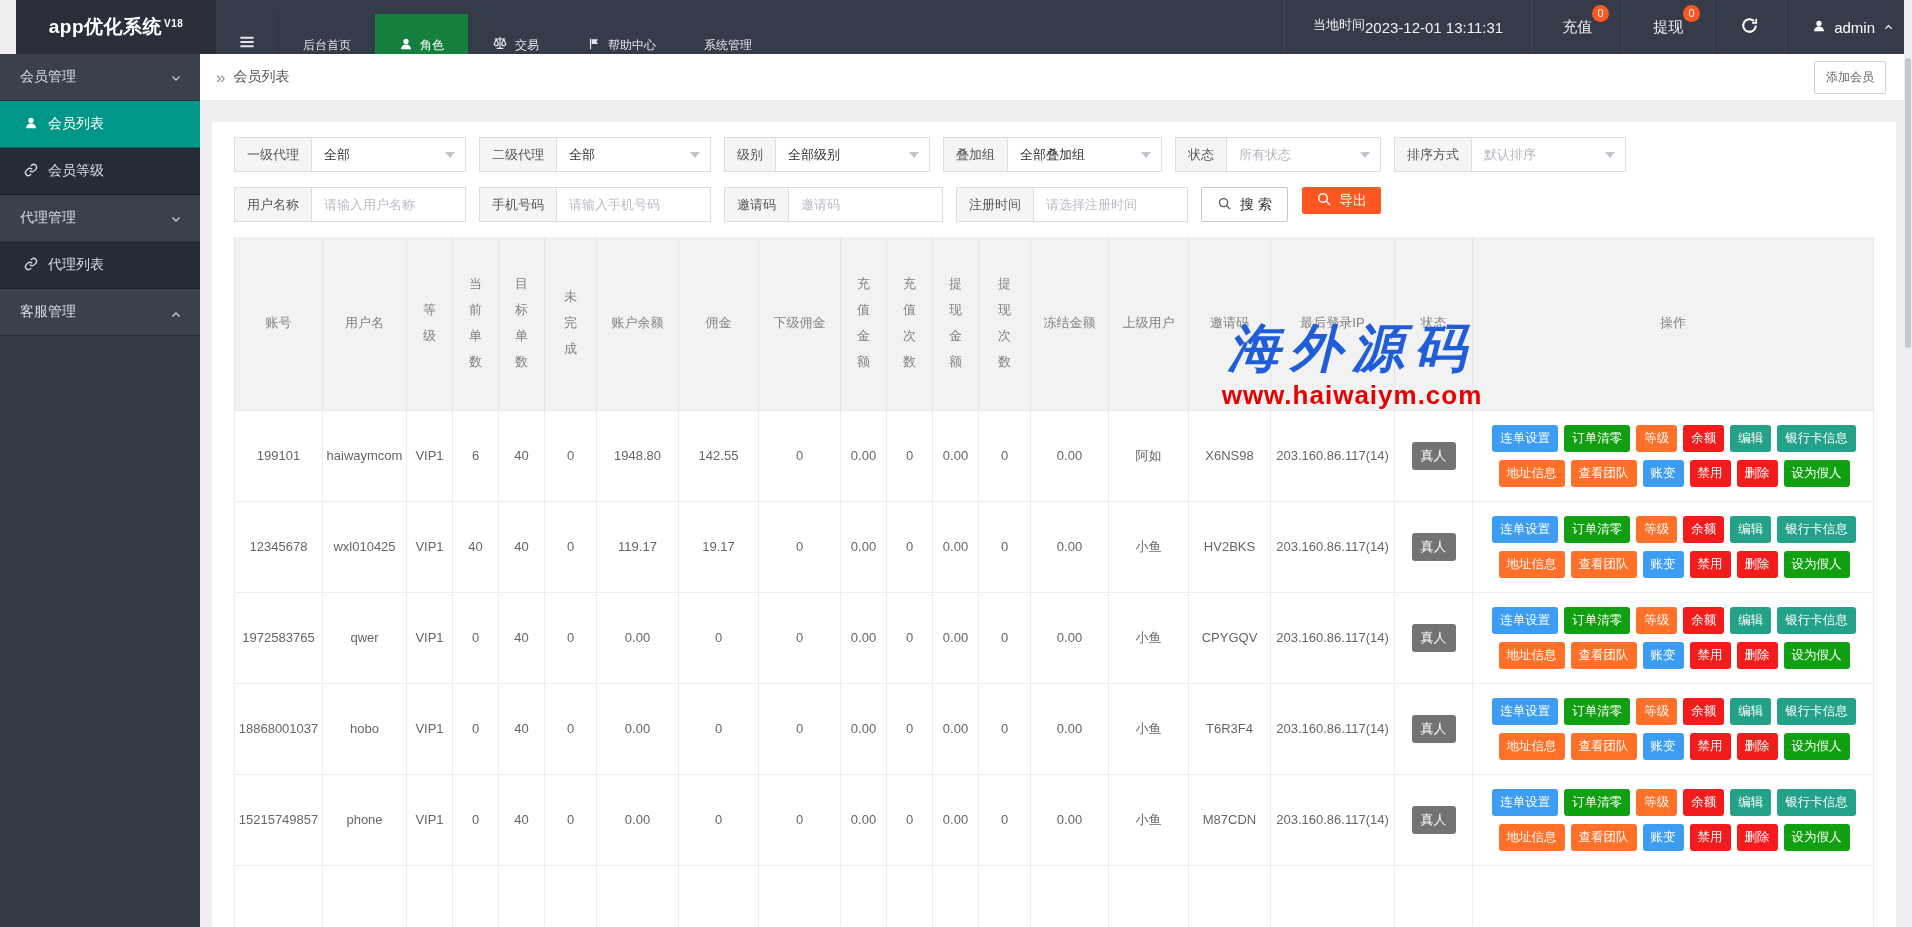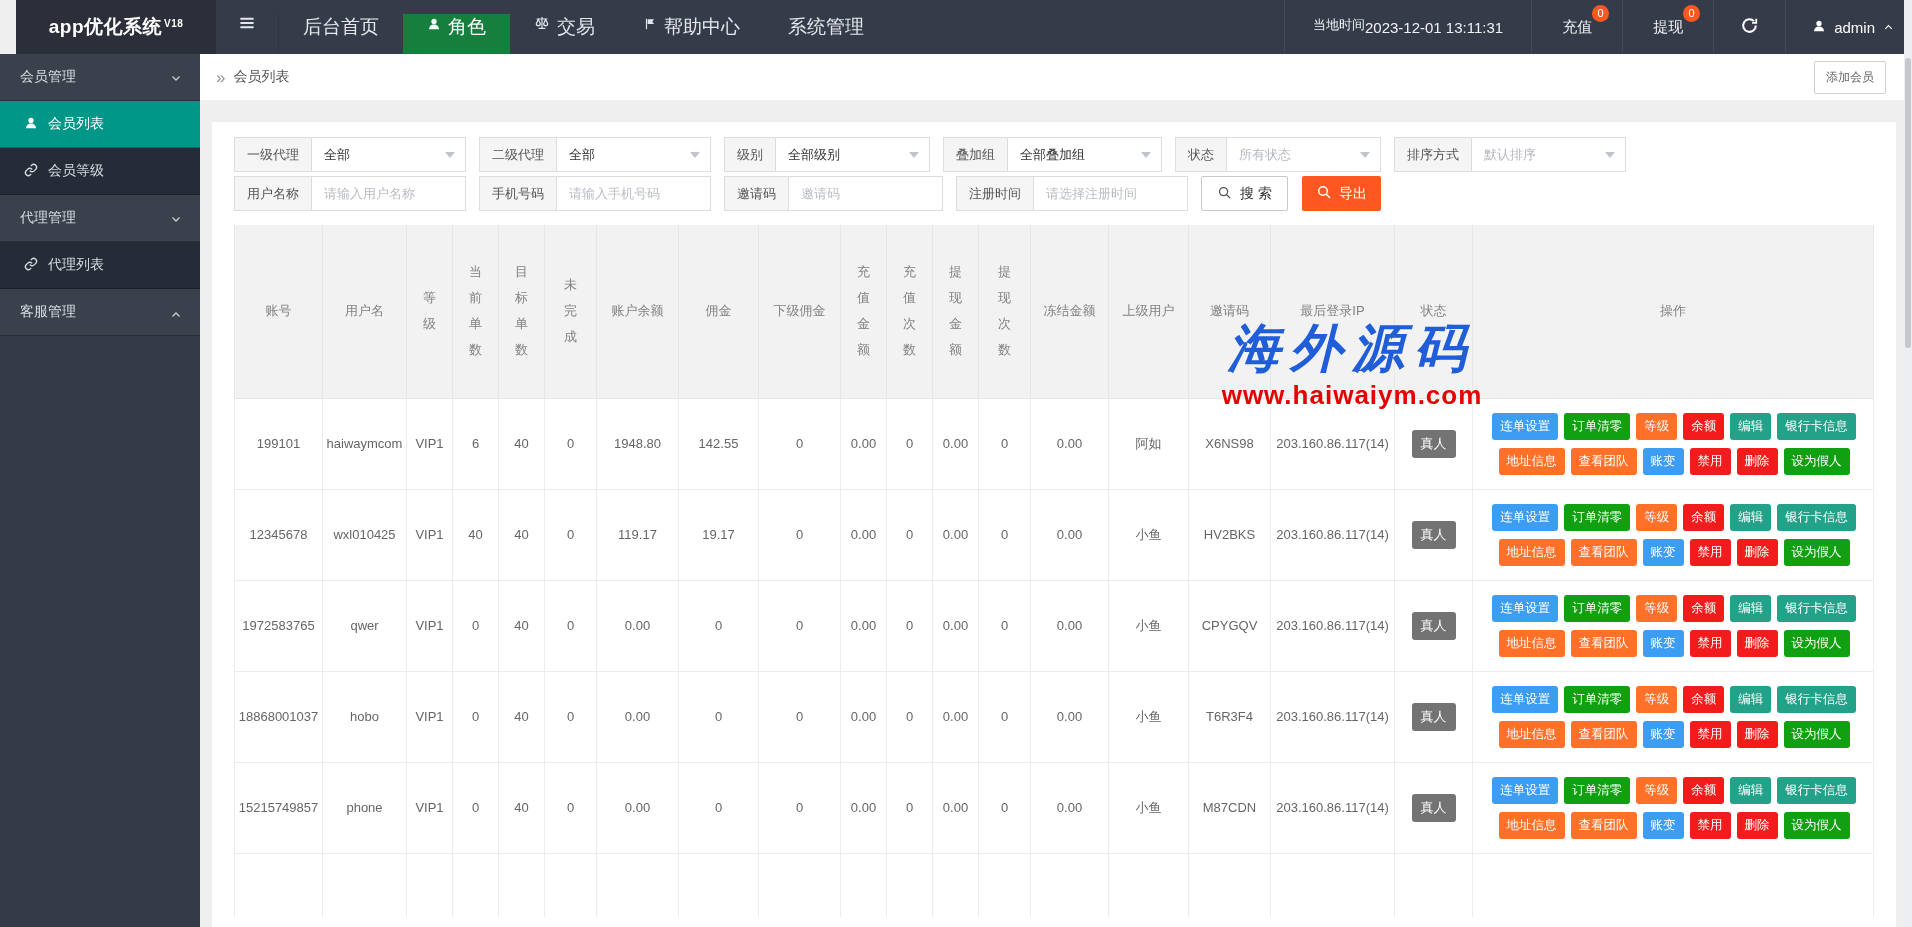--- a/index.html
+++ b/index.html
@@ -3,21 +3,21 @@
 <meta charset="utf-8">
 <style>
   * { box-sizing: border-box; margin: 0; padding: 0; }
   html,body { width:1912px; height:927px; overflow:hidden; }
   body { font-family:"Liberation Sans", sans-serif; background:#efefef; color:#555; }
 
   
   .navbar { position:fixed; top:0; left:16px; width:1904px; height:54px; background:#353b49; display:flex; align-items:stretch; z-index:20; }
   .logo { width:200px; background:#2a2f3a; display:flex; align-items:center; justify-content:center; color:#fff; font-size:19px; font-weight:bold; letter-spacing:.5px; }
   .logo sup { font-size:10px; font-weight:bold; margin-left:2px; transform:translateY(-4px); }
-  .nav-item { display:flex; align-items:flex-start; gap:7px; padding:0 24px; color:#e3e6eb; font-size:19px; cursor:pointer;margin-top:14px; }
+  .nav-item { display:flex; align-items:flex-end; gap:7px; padding:0 24px; color:#e3e6eb; font-size:12px; cursor:pointer;margin-top:14px; }
   .nav-item.hamburger { padding:0 22px; border-right:1px solid #2e3440; }
   .nav-item.active { background:#15803d; color:#fff; }
   .nav-right { margin-left:auto; display:flex; align-items:stretch; }
   .time-block { display:flex; flex-direction:row; justify-content:center; align-items:center; padding:0 28px; border-left:1px solid #414856; color:#f0f2f5; }
   .time-block .tlabel { font-size:13px; margin-bottom:4px; }
   .time-block .tvalue { font-size:15px; }
   .nav-badged { position:relative; display:flex; align-items:center; padding:0 30px; border-left:1px solid #414856; color:#f0f2f5; font-size:15px; cursor:pointer; }
   .nav-badge { position:absolute; top:5px; right:13px; min-width:17px; height:17px; background:#ff5722; border-radius:9px; color:#fff; font-size:11px; line-height:17px; text-align:center; padding:0 3px; }
   .nav-refresh { display:flex; align-items:center; padding:0 26px; border-left:1px solid #414856; color:#fff; cursor:pointer; }
   .nav-admin { display:flex; align-items:center; gap:8px; padding:0 26px; border-left:1px solid #414856; color:#fff; font-size:15px; cursor:pointer; }
@@ -34,30 +34,30 @@
   
   .main { position:absolute; left:200px; top:54px; width:1704px; height:873px; }
   .breadcrumb-bar { height:46px; background:#fff; display:flex; align-items:center; justify-content:space-between; padding:0 18px 0 16px; }
   .breadcrumb { display:flex; align-items:center; gap:8px; font-size:14px; color:#555; }
   .bc-arrows { color:#8c9398; font-size:17px; line-height:1; }
   .add-btn { background:#fff; border:1px solid #cfcfcf; color:#666; font-size:12px; padding:7px 11px; border-radius:2px; cursor:pointer; }
 
   .card { position:absolute; left:12px; right:8px; top:68px; bottom:-805px; height:805px; background:#fff; padding:15px 22px; overflow:hidden; }
 
   
-  .filter-row { display:flex; margin-bottom:4px; flex-wrap:nowrap; }
+  .filter-row { display:flex; margin-bottom:15px; flex-wrap:nowrap; }
   .fgroup { display:flex; align-items:stretch; height:35px; margin-right:13px; }
   .flabel { background:#f5f5f5; border:1px solid #ddd; border-right:none; display:flex; align-items:center; padding:0 12px; font-size:13px; color:#555; white-space:nowrap; }
   .fselect { position:relative; width:155px; border:1px solid #ddd; background:#fff; display:flex; align-items:center; padding:0 26px 0 12px; font-size:13px; color:#333; cursor:pointer; }
   .fselect.muted { color:#b3b7bd; }
   .caret { position:absolute; right:10px; top:50%; margin-top:-3px; width:0; height:0; border-left:5px solid transparent; border-right:5px solid transparent; border-top:6px solid #c0c4cc; }
   .finput { width:155px; border:1px solid #ddd; height:35px; padding:0 12px; font-size:13px; color:#333; outline:none; font-family:"Liberation Sans",sans-serif; }
   .finput::placeholder { color:#b9bdc3; }
   .search-btn { height:35px; display:inline-flex; align-items:center; gap:8px; background:#fff; border:1px solid #c9c9c9; color:#333; font-size:14px; padding:0 15px; border-radius:2px; cursor:pointer; margin-right:14px; }
-  .export-btn { height:35px; display:inline-flex; align-items:center; gap:7px; background:#ff5722; border:none; color:#fff; font-size:14px; padding:0 14px; border-radius:2px; cursor:pointer; }
+  .export-btn { height:27px; display:inline-flex; align-items:center; gap:7px; background:#ff5722; border:none; color:#fff; font-size:14px; padding:0 14px; border-radius:2px; cursor:pointer; }
   .inject-btn { height:35px; background:#ff5722; border:none; color:#fff; font-size:14px; padding:0 13px; border-radius:2px; cursor:pointer; margin-left:17px; }
 
   
   table { width:100%; border-collapse:collapse; table-layout:fixed; margin-top:14px; }
   thead th { background:#f2f2f2; color:#828282; font-weight:normal; font-size:13px; height:173px; text-align:center; vertical-align:middle; border-right:1px solid #e6e6e6; border-bottom:1px solid #e6e6e6; }
   thead th:first-child { border-left:1px solid #e6e6e6; }
   tbody td { background:#fff; color:#666; font-size:13px; height:91px; text-align:center; vertical-align:middle; border-right:1px solid #ececec; border-bottom:1px solid #ececec; overflow:hidden; }
   tbody td:first-child { border-left:1px solid #ececec; }
   tbody tr.partial td { height:64px; border-bottom:none; }
   .vtext { display:inline-block; width:15px; line-height:26px; word-break:break-all; white-space:normal; }

